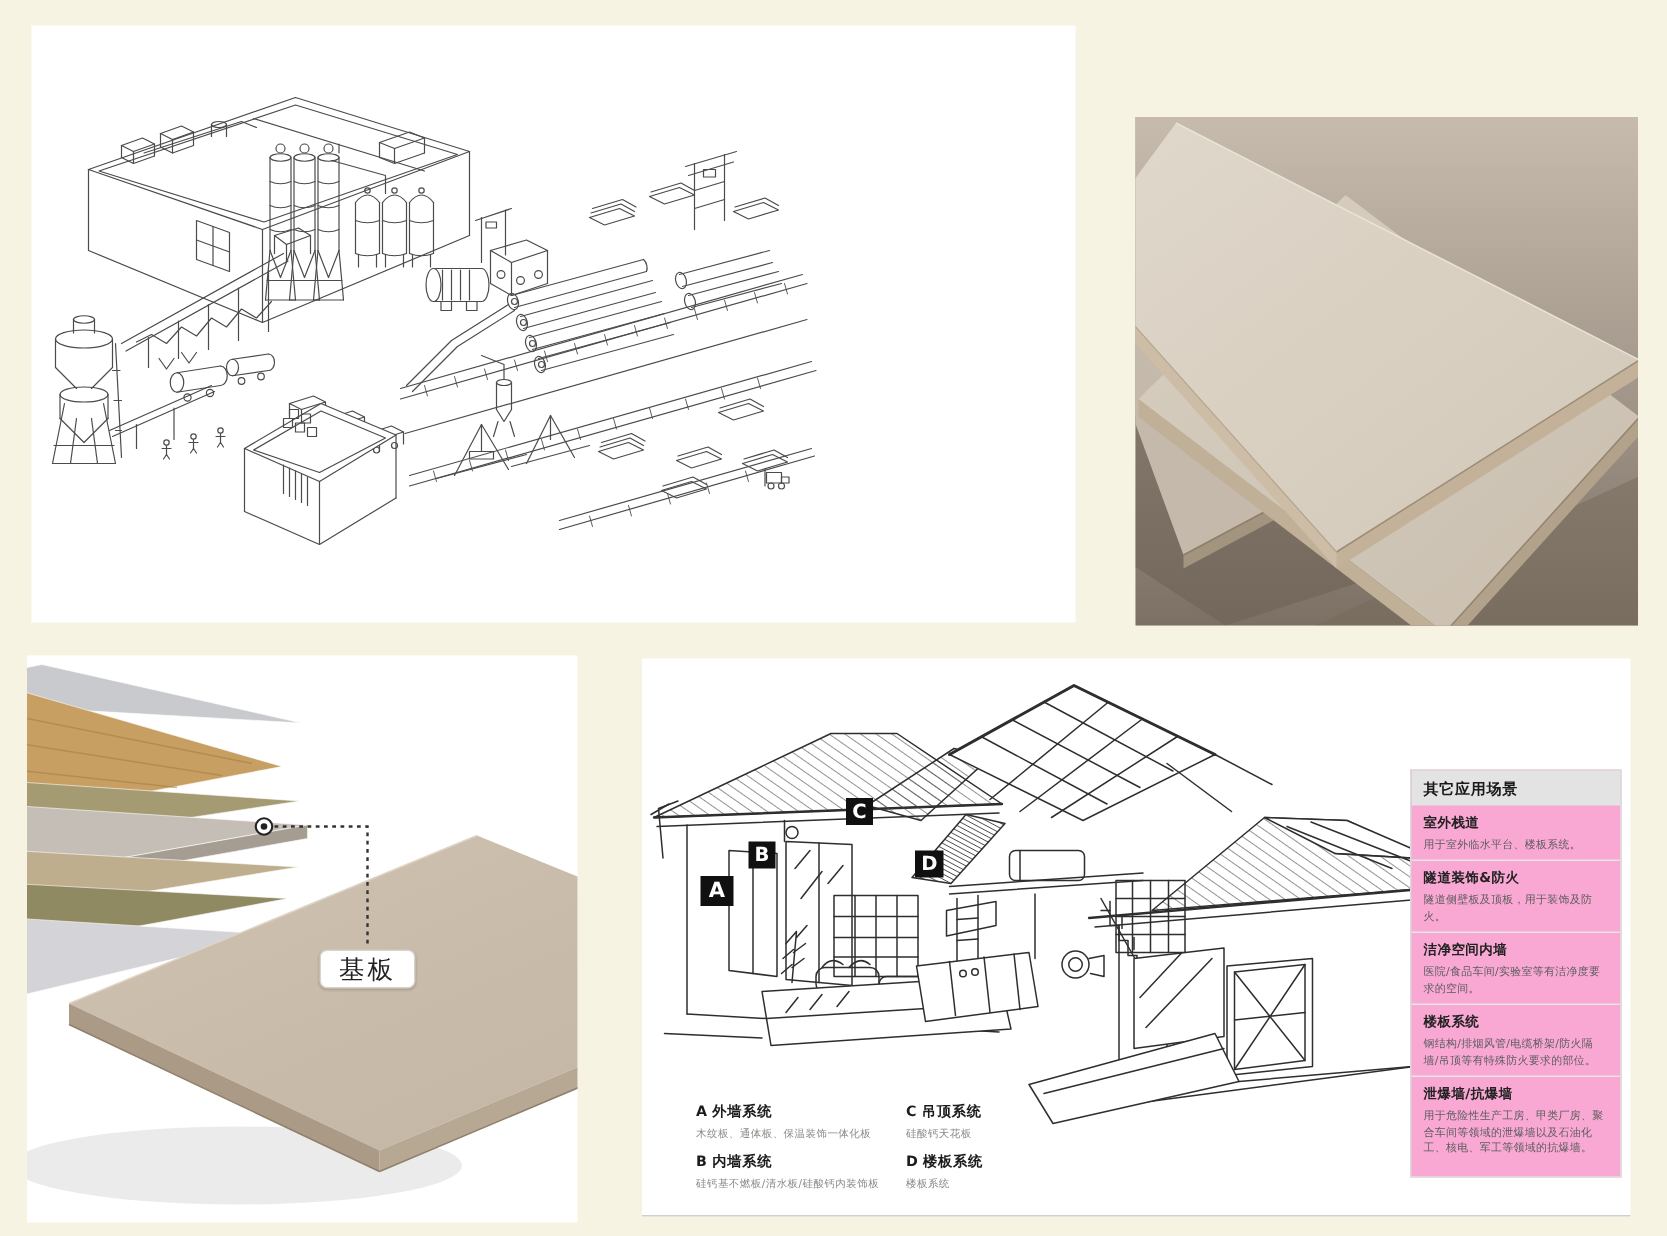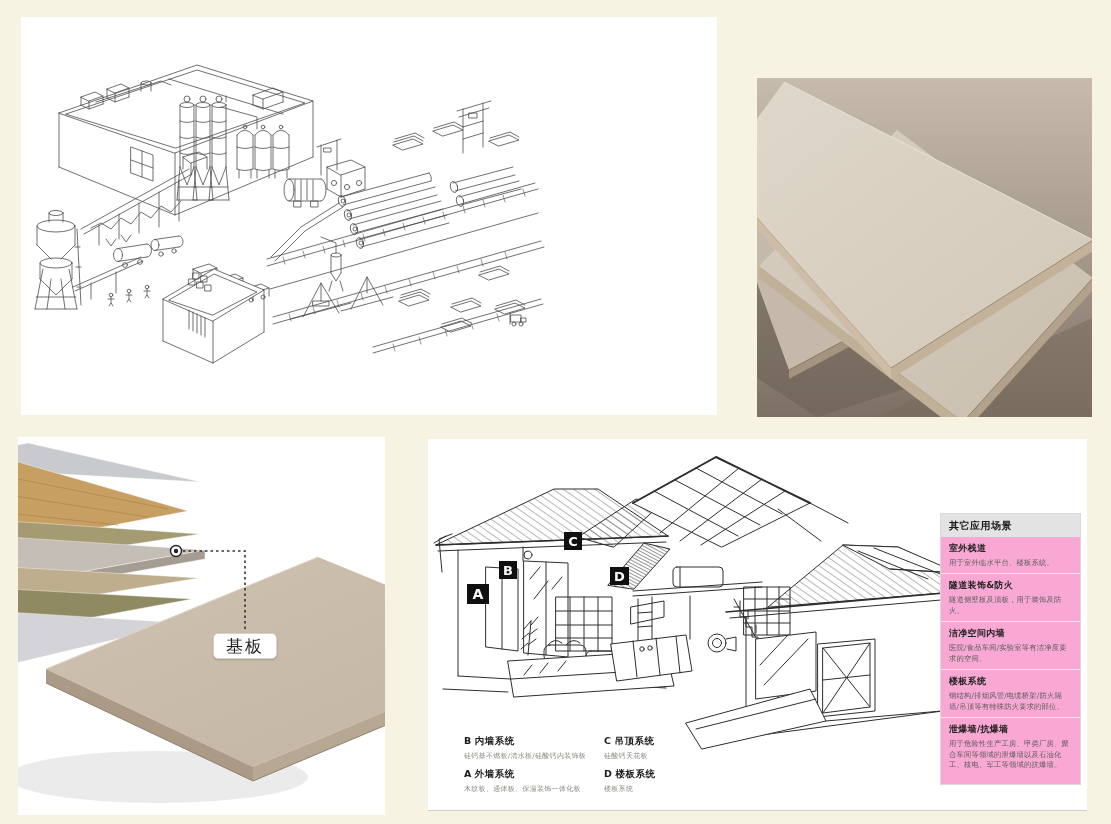--- a/index.html
+++ b/index.html
@@ -705,26 +705,26 @@
     </g>
   </svg>
 
   <div class="marker" id="marker-A">A</div>
   <div class="marker" id="marker-B">B</div>
   <div class="marker" id="marker-C">C</div>
   <div class="marker" id="marker-D">D</div>
 
   <div class="legend-col" id="legend-col-1">
     <div class="lg-item">
+      <div class="lg-t"><span class="lg-key">A</span><span>外墙系统</span></div>
+      <div class="lg-d">木纹板、通体板、保温装饰一体化板</div>
+    </div>
+    <div class="lg-item">
       <div class="lg-t"><span class="lg-key">B</span><span>内墙系统</span></div>
       <div class="lg-d">硅钙基不燃板/清水板/硅酸钙内装饰板</div>
-    </div>
-    <div class="lg-item">
-      <div class="lg-t"><span class="lg-key">A</span><span>外墙系统</span></div>
-      <div class="lg-d">木纹板、通体板、保温装饰一体化板</div>
     </div>
   </div>
   <div class="legend-col" id="legend-col-2">
     <div class="lg-item">
       <div class="lg-t"><span class="lg-key">C</span><span>吊顶系统</span></div>
       <div class="lg-d">硅酸钙天花板</div>
     </div>
     <div class="lg-item">
       <div class="lg-t"><span class="lg-key">D</span><span>楼板系统</span></div>
       <div class="lg-d">楼板系统</div>

